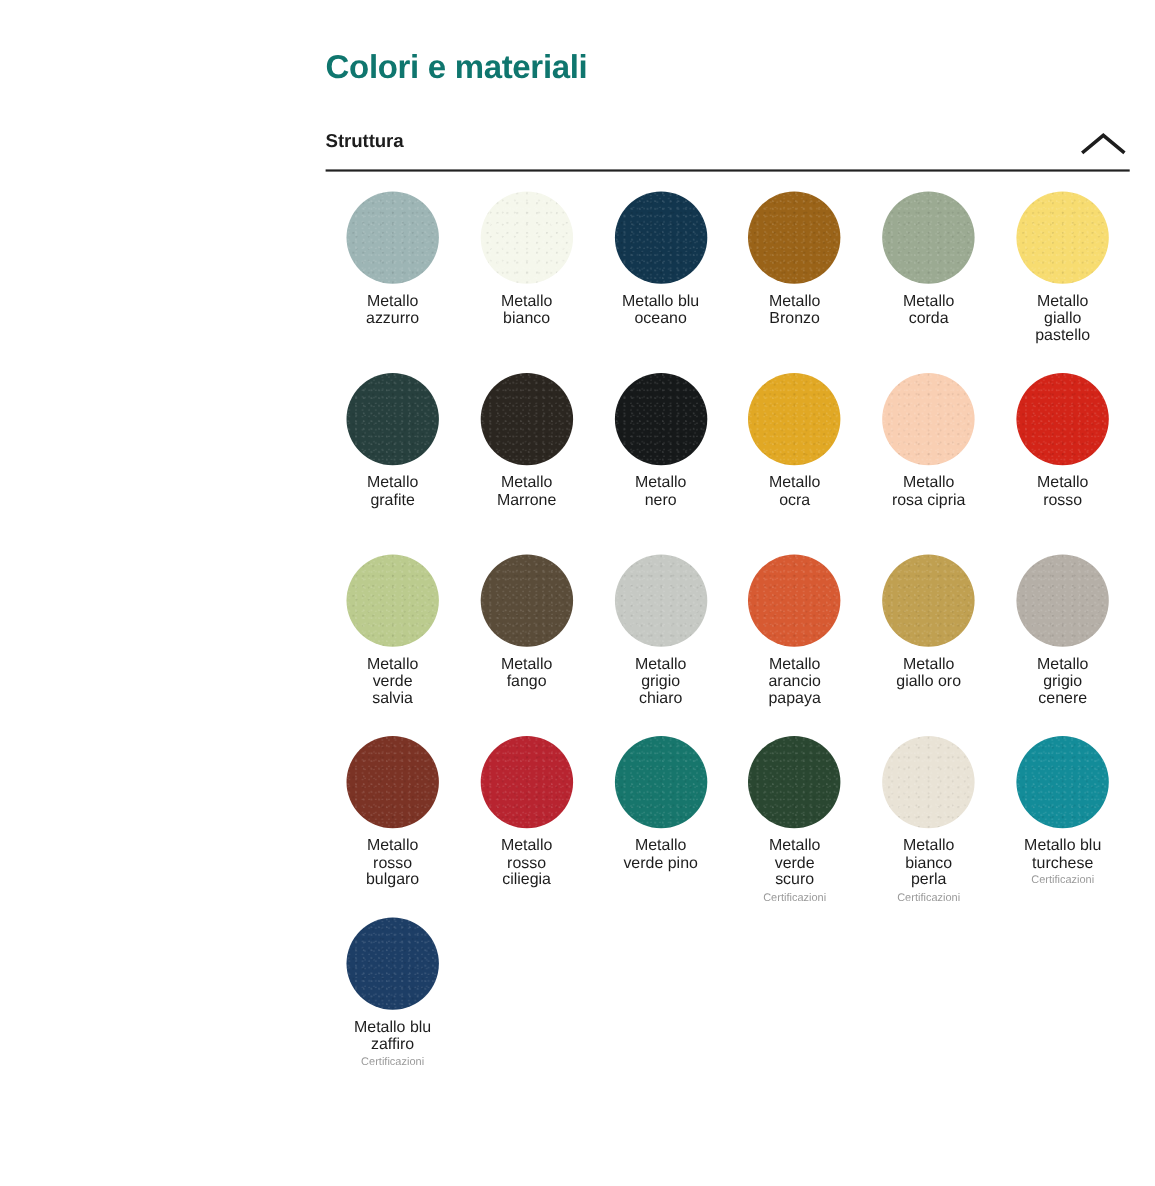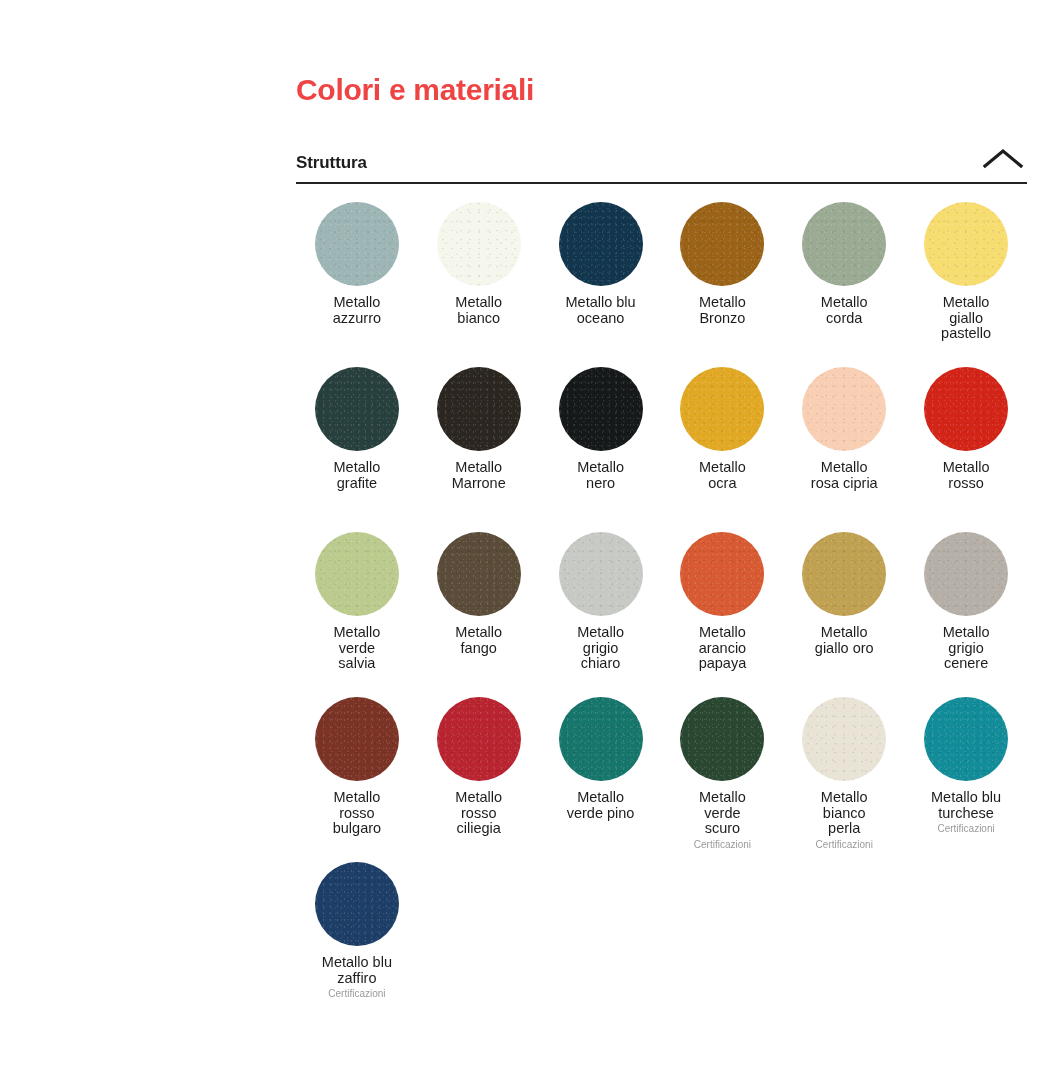--- a/index.html
+++ b/index.html
@@ -24,31 +24,31 @@
     position: absolute;
     left: 296px;
     top: 0;
     width: 731px;
   }
 
   
   .page-title {
     font-size: 30px;
     font-weight: bold;
-    color: #ef4444;
+    color: #0f766e;
     letter-spacing: -0.3px;
-    padding-top: 72px;
+    padding-top: 44px;
     line-height: 1.2;
   }
 
   
   .section-header {
     margin-top: 39px;
     display: flex;
-    align-items: flex-end;
+    align-items: flex-start;
     justify-content: space-between;
     border-bottom: 2.5px solid #222222;
     padding-bottom: 9px;
   }
 
   .section-title {
     font-size: 17px;
     font-weight: bold;
     color: #1d1d1d;
     letter-spacing: -0.1px;

